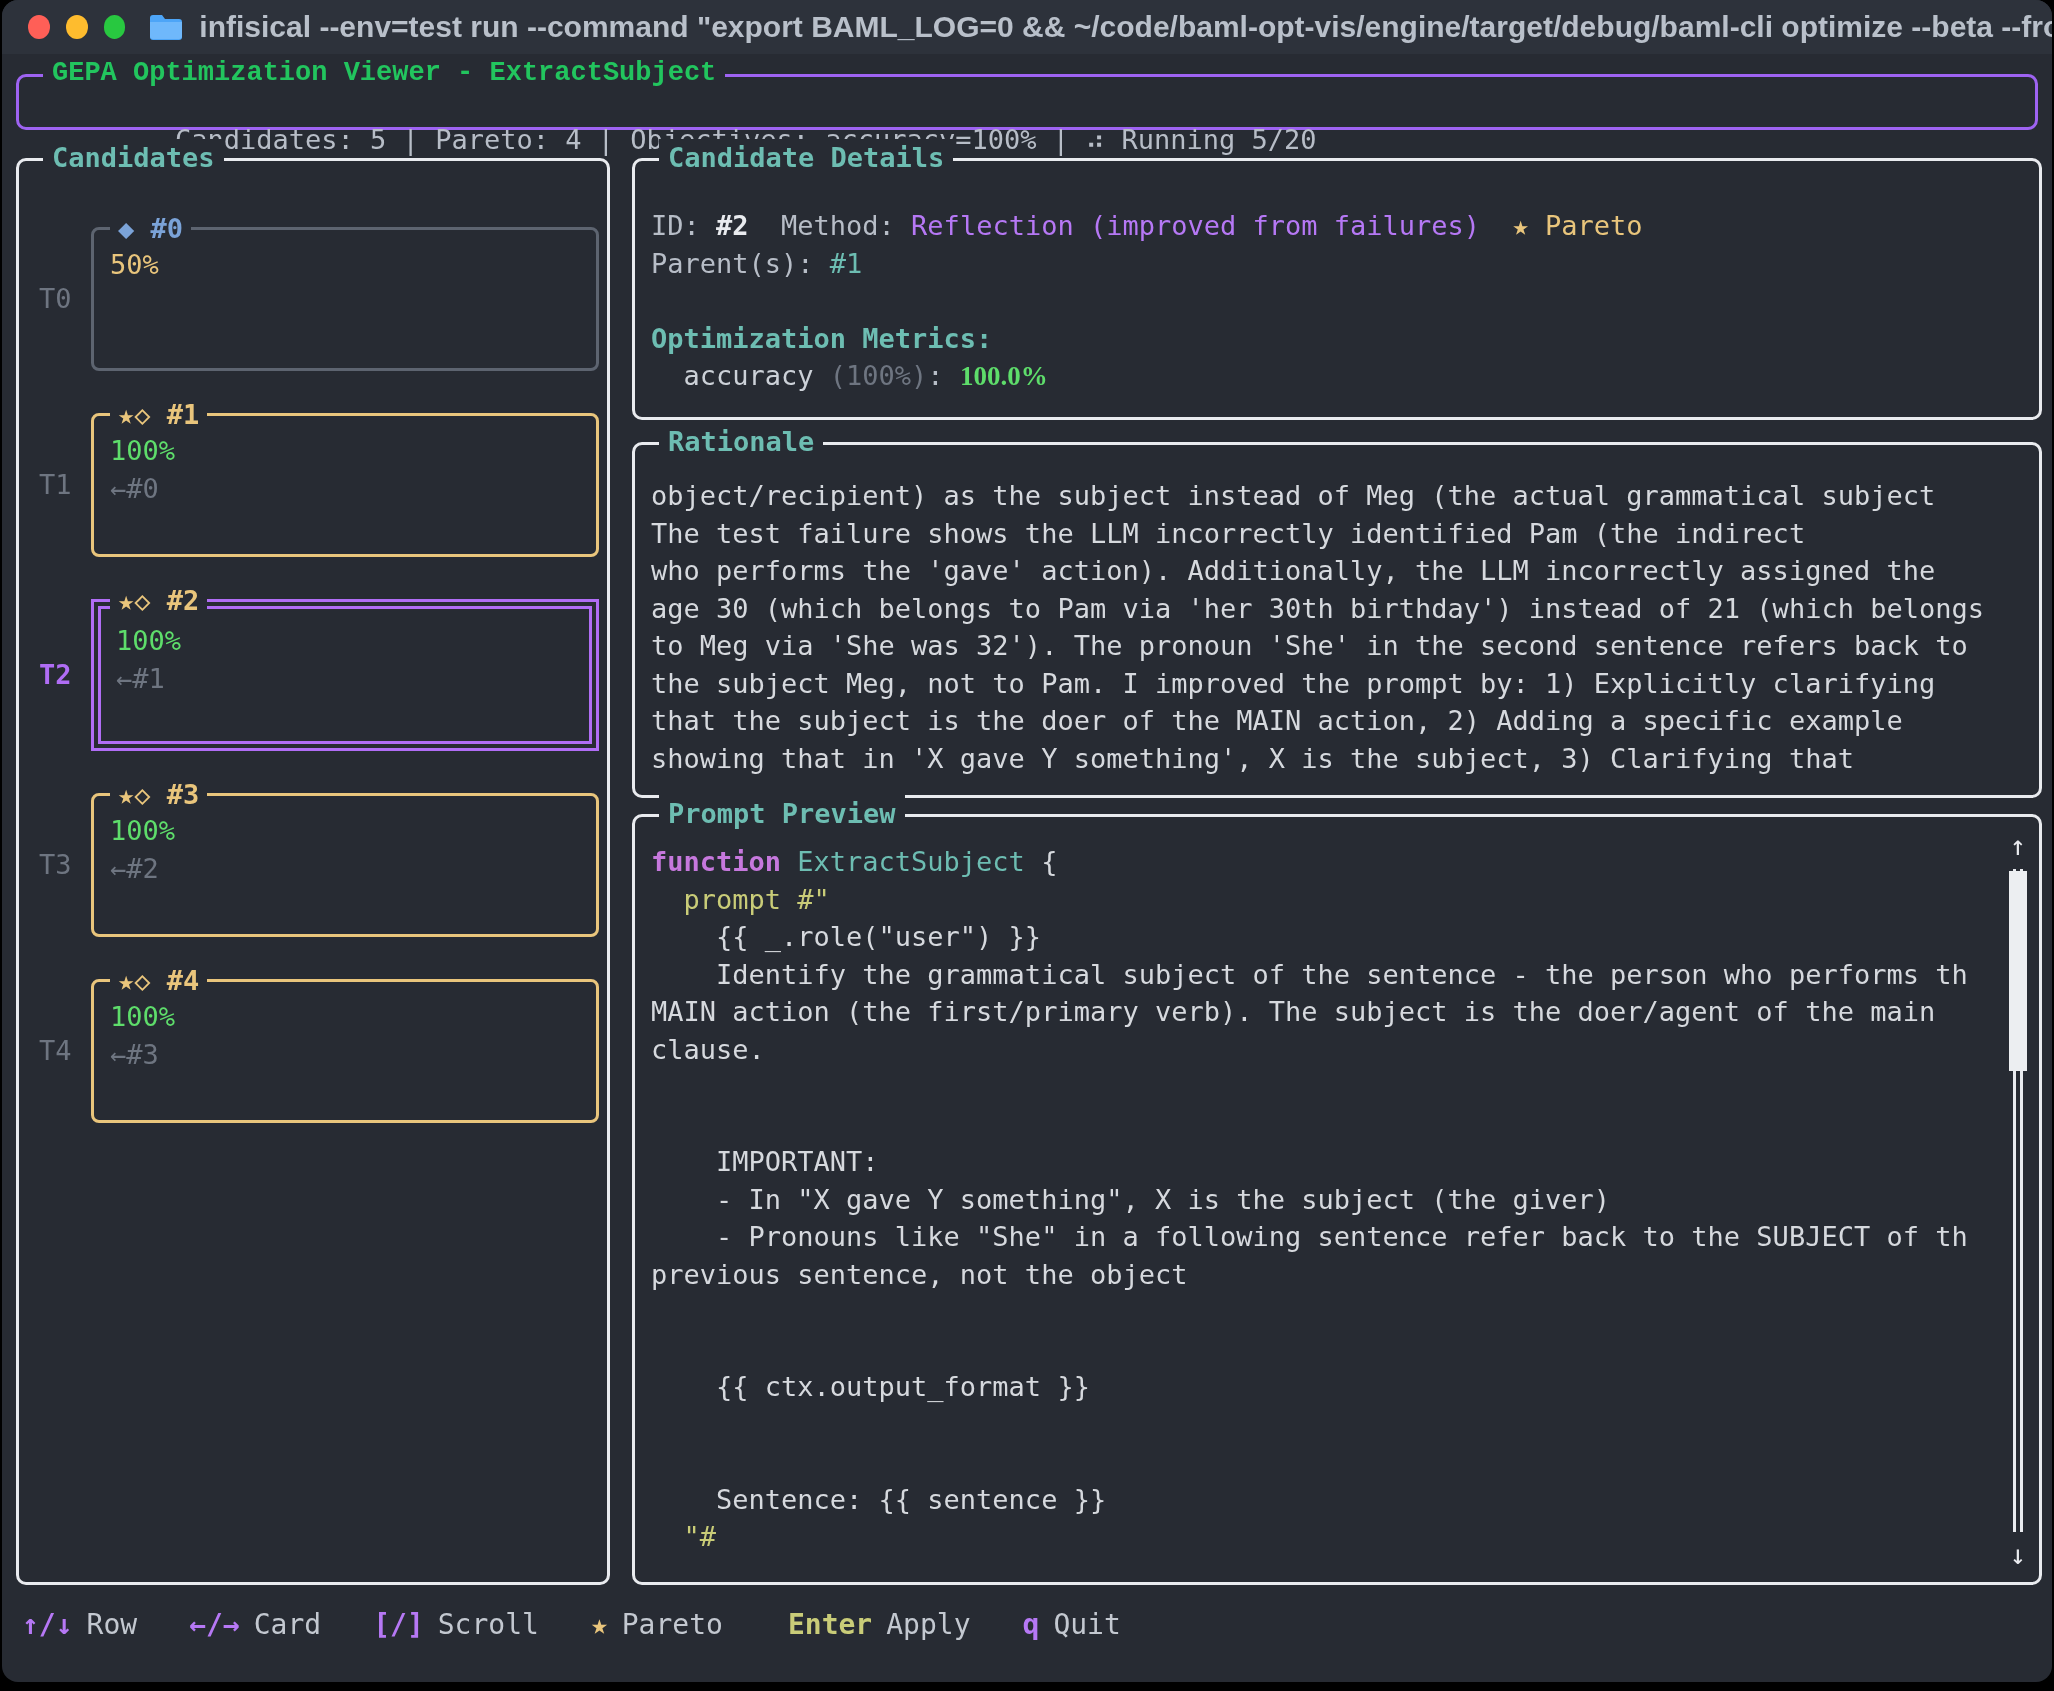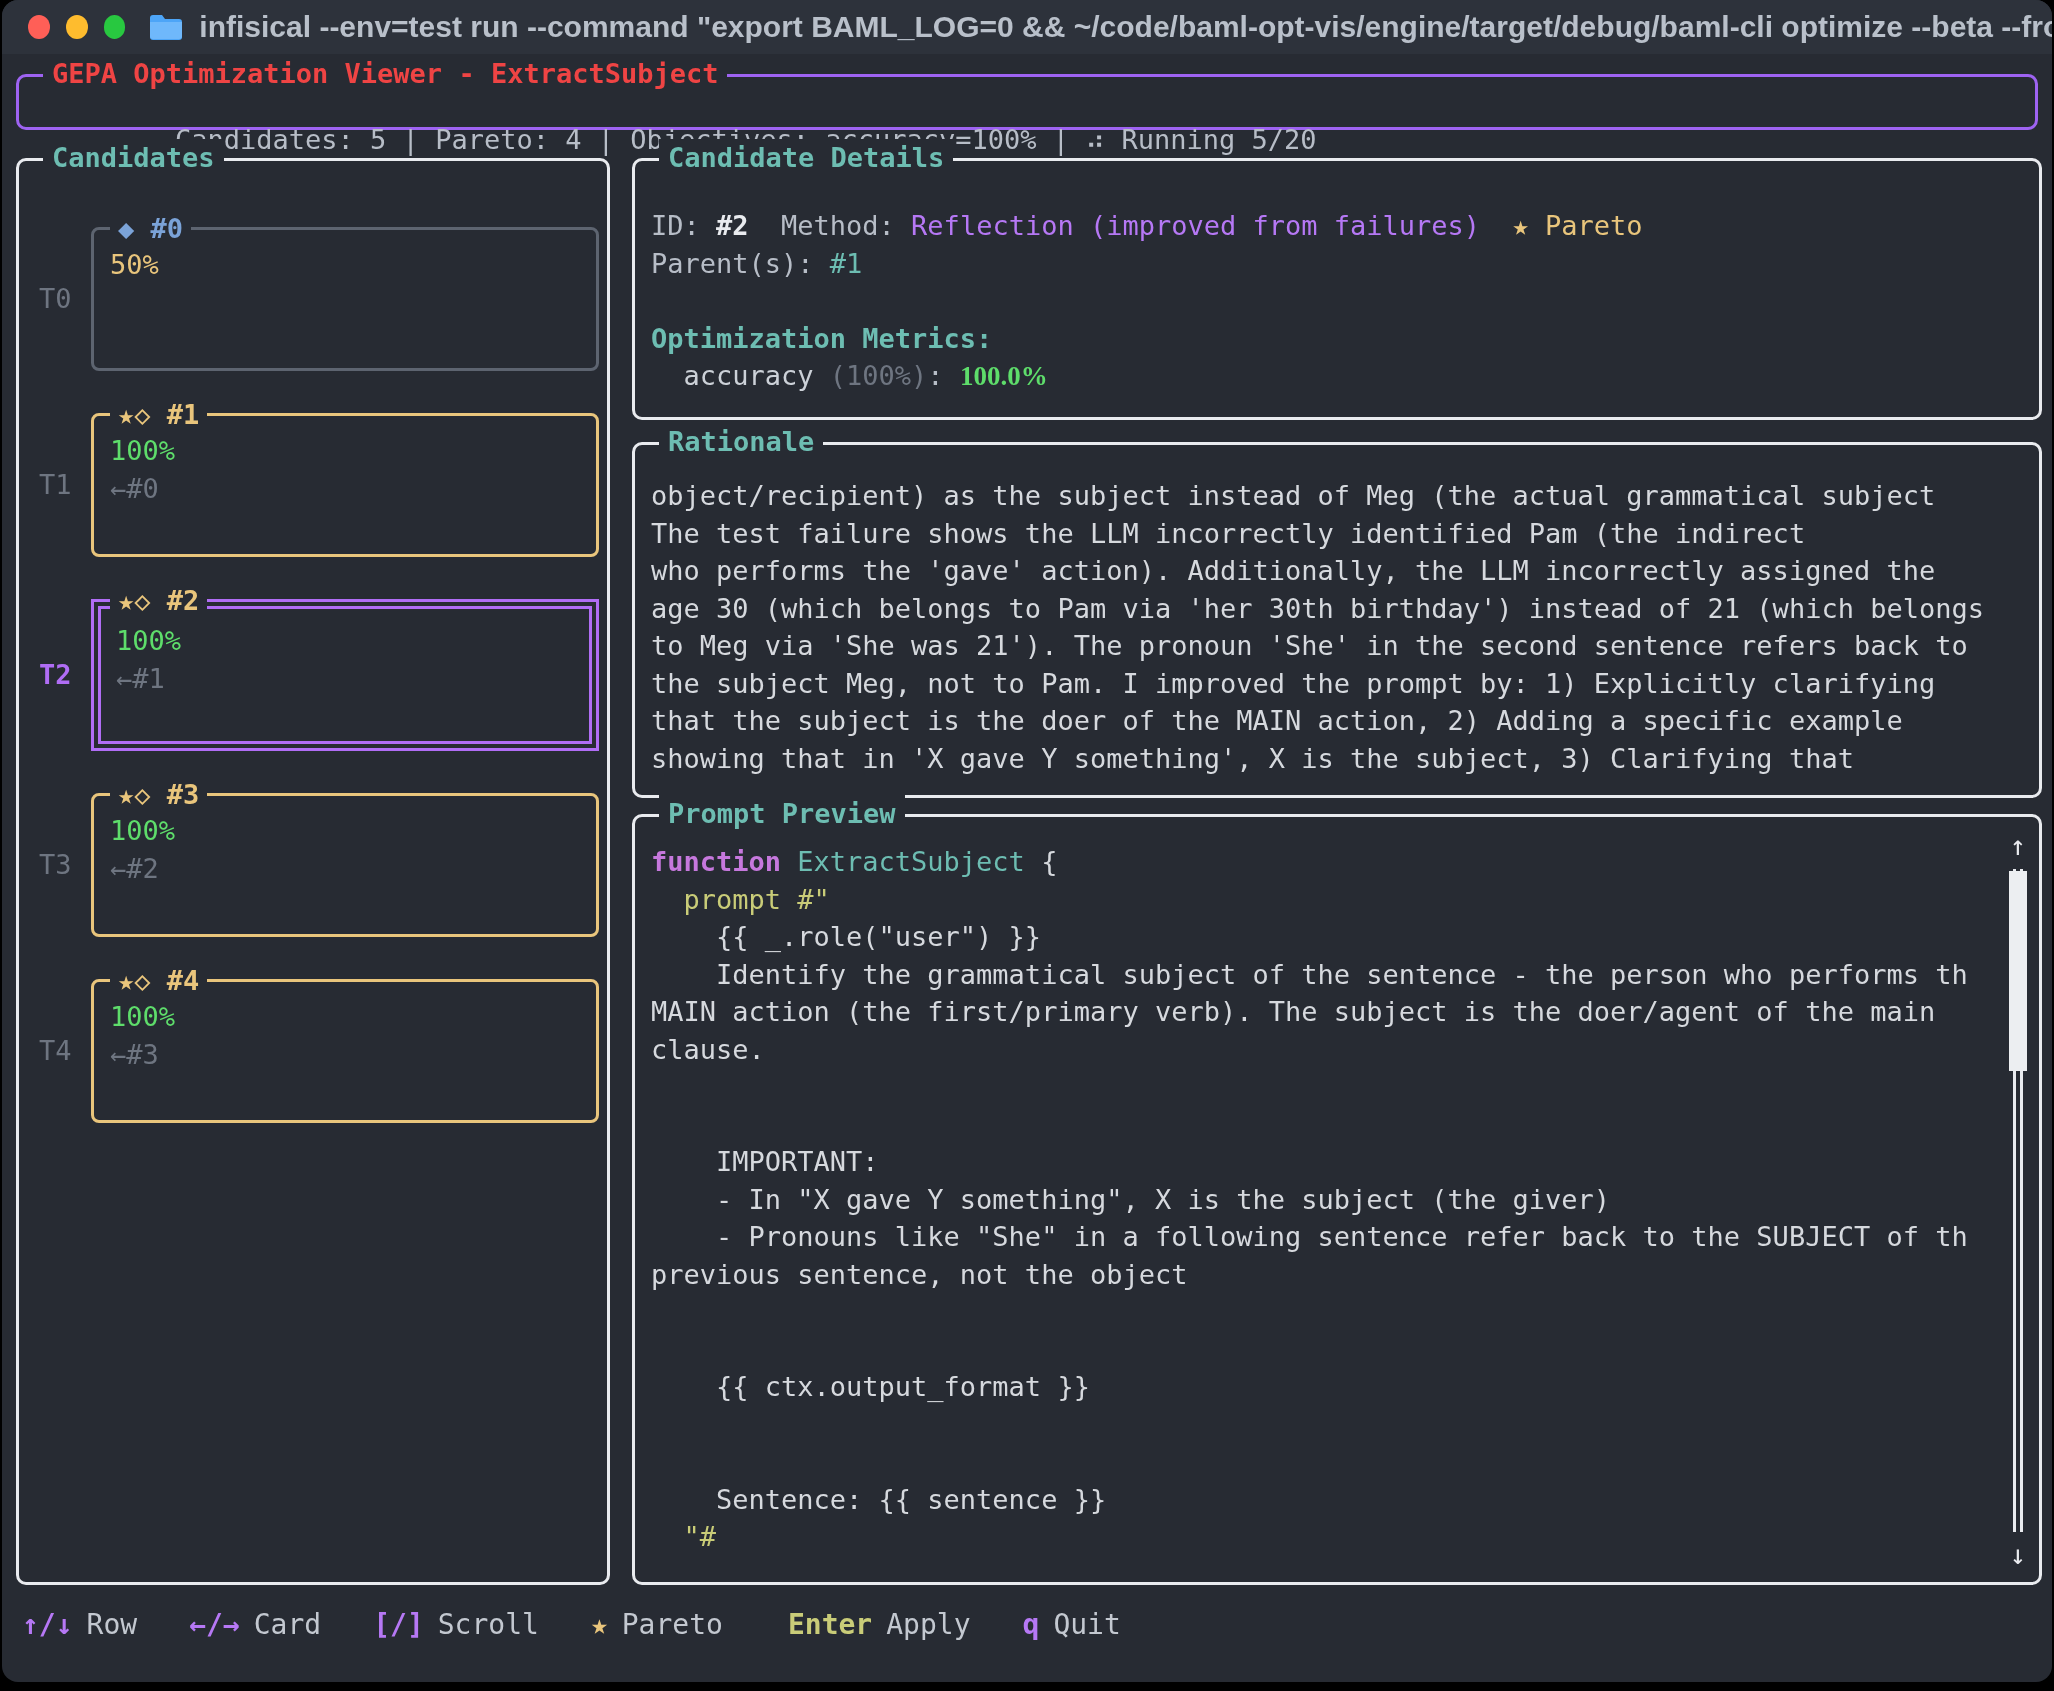--- a/index.html
+++ b/index.html
@@ -25,21 +25,21 @@
     font-size:30px; color:#b9c0ca; white-space:nowrap; overflow:hidden;
   }
   
   .app { position:absolute; left:0; right:0; top:54px; bottom:0;
          font-size:27px; line-height:37.5px; color:#b7bdc7; }
   .panel { position:absolute; border:3px solid #e9ebef; border-radius:10px; }
   .chip {
     position:absolute; top:-22px; left:24px; background:#272b33;
     padding:0 9px; font-weight:bold; color:#6dbdb2; white-space:pre;
   }
-  .chip-purple { color:#ef4444; }
+  .chip-purple { color:#22c55e;font-family:Liberation Mono, monospace; }
   .line { white-space:pre; }
   
   .hdr { left:14px; top:20px; width:2022px; height:56px; border-color:#9e63f2; }
   .hdr-stats { padding:6px 0 0 26px; color:#b7bdc7; }
   .spinner { color:#b7bdc7; }
   
   .cands { left:14px; top:104px; width:594px; height:1427px; }
   .cards { position:absolute; left:72px; top:66px; right:8px; }
   .crow { position:relative; margin-bottom:42px; }
   .tier {
@@ -200,21 +200,21 @@
       </div>
     </div>
 
     <div class="panel rat">
       <span class="chip">Rationale</span>
       <div class="rat-body">
         <div class="line">object/recipient) as the subject instead of Meg (the actual grammatical subject</div>
         <div class="line">The test failure shows the LLM incorrectly identified Pam (the indirect</div>
         <div class="line">who performs the 'gave' action). Additionally, the LLM incorrectly assigned the</div>
         <div class="line">age 30 (which belongs to Pam via 'her 30th birthday') instead of 21 (which belongs</div>
-        <div class="line">to Meg via 'She was 21'). The pronoun 'She' in the second sentence refers back to</div>
+        <div class="line">to Meg via 'She was 32'). The pronoun 'She' in the second sentence refers back to</div>
         <div class="line">the subject Meg, not to Pam. I improved the prompt by: 1) Explicitly clarifying</div>
         <div class="line">that the subject is the doer of the MAIN action, 2) Adding a specific example</div>
         <div class="line">showing that in 'X gave Y something', X is the subject, 3) Clarifying that</div>
       </div>
     </div>
 
     <div class="panel prm">
       <span class="chip">Prompt Preview</span>
       <div class="prm-body">
         <div class="code-line"><span class="kw">function</span><span class="fn"> ExtractSubject</span><span class="br"> {</span></div>

